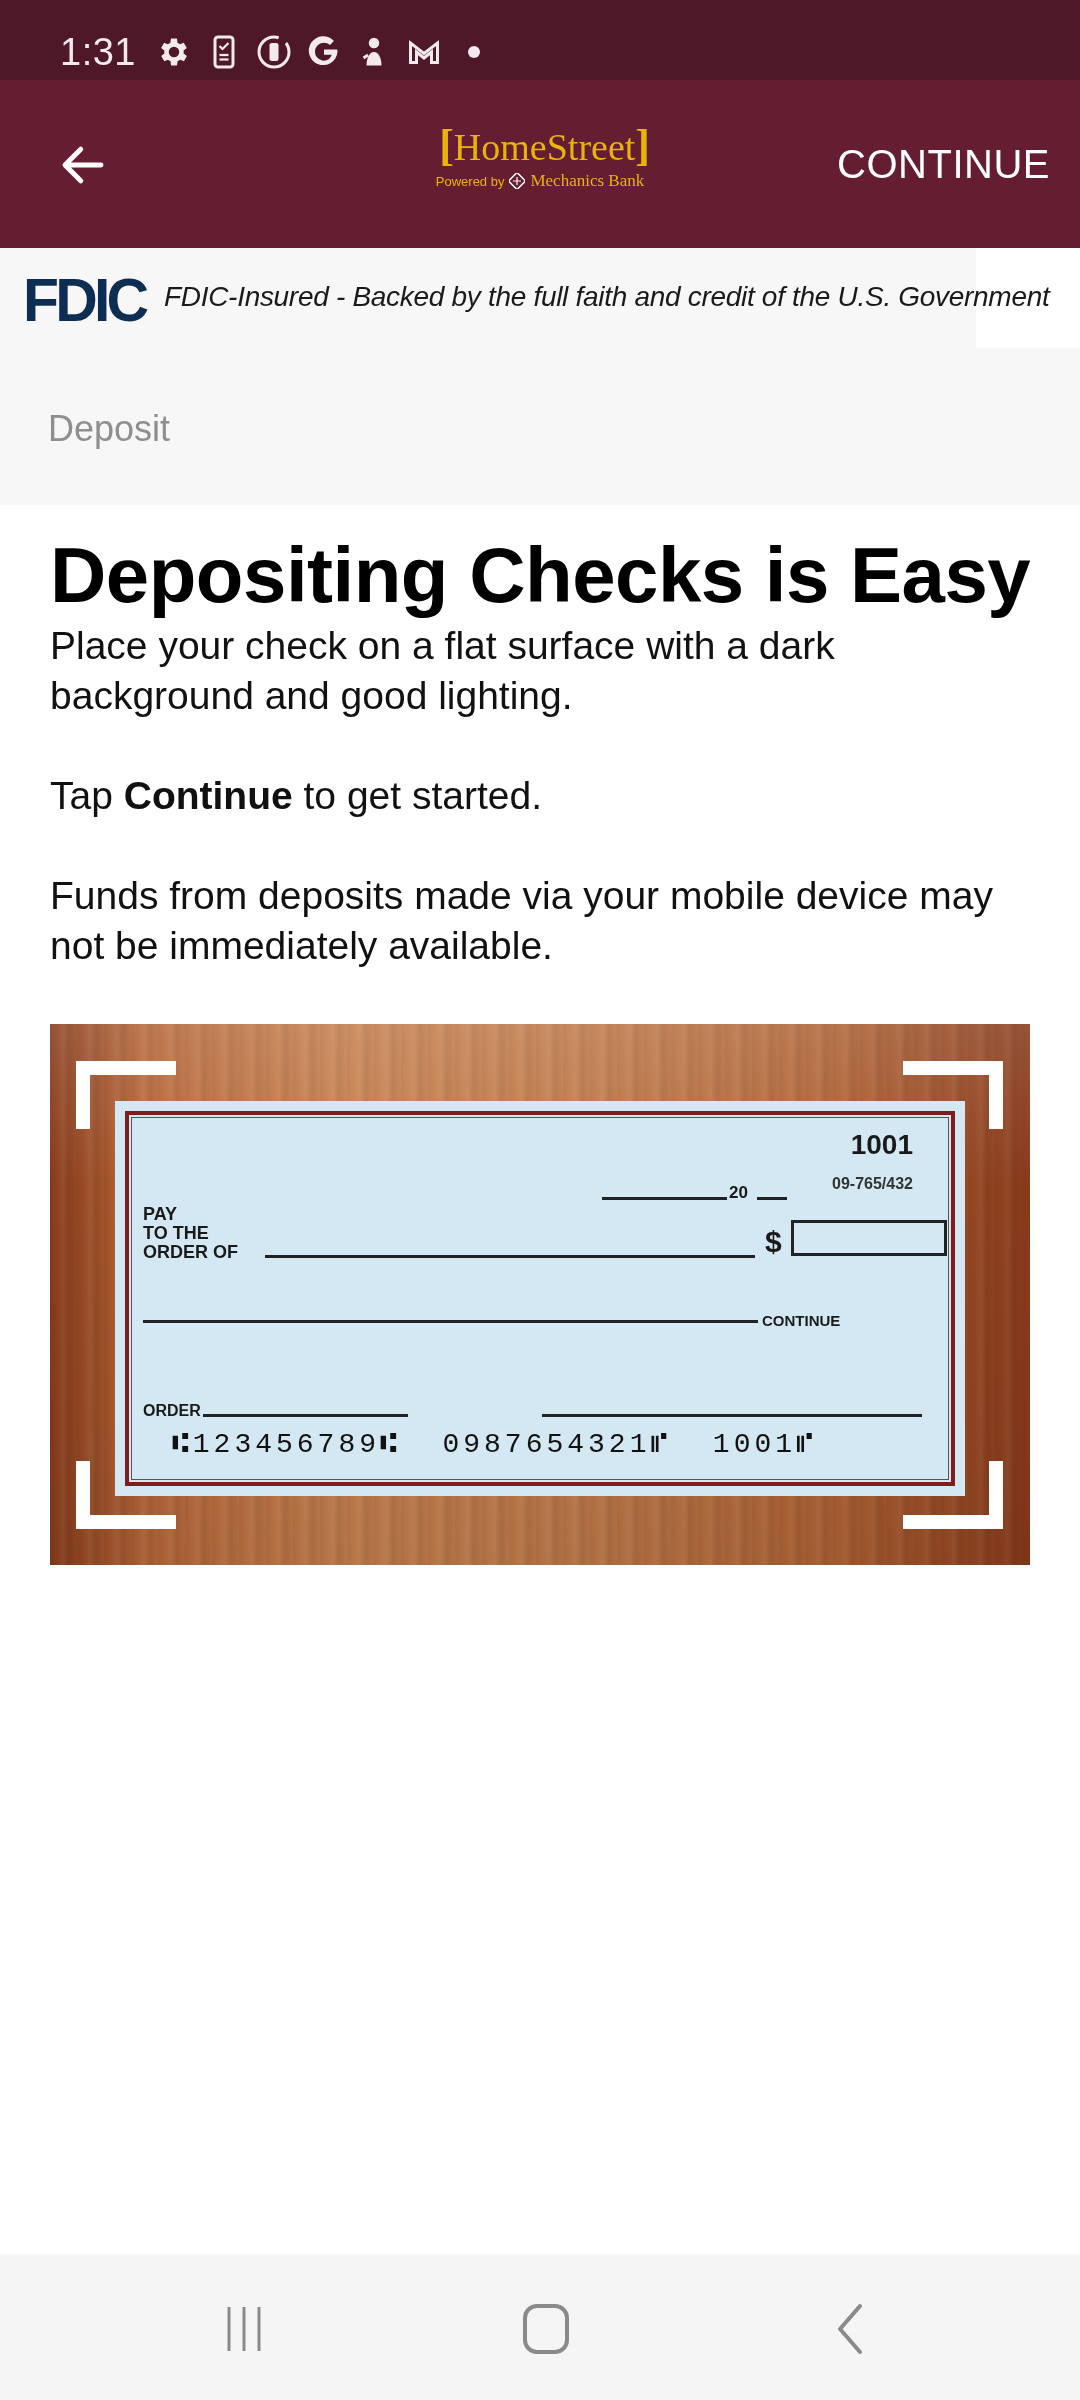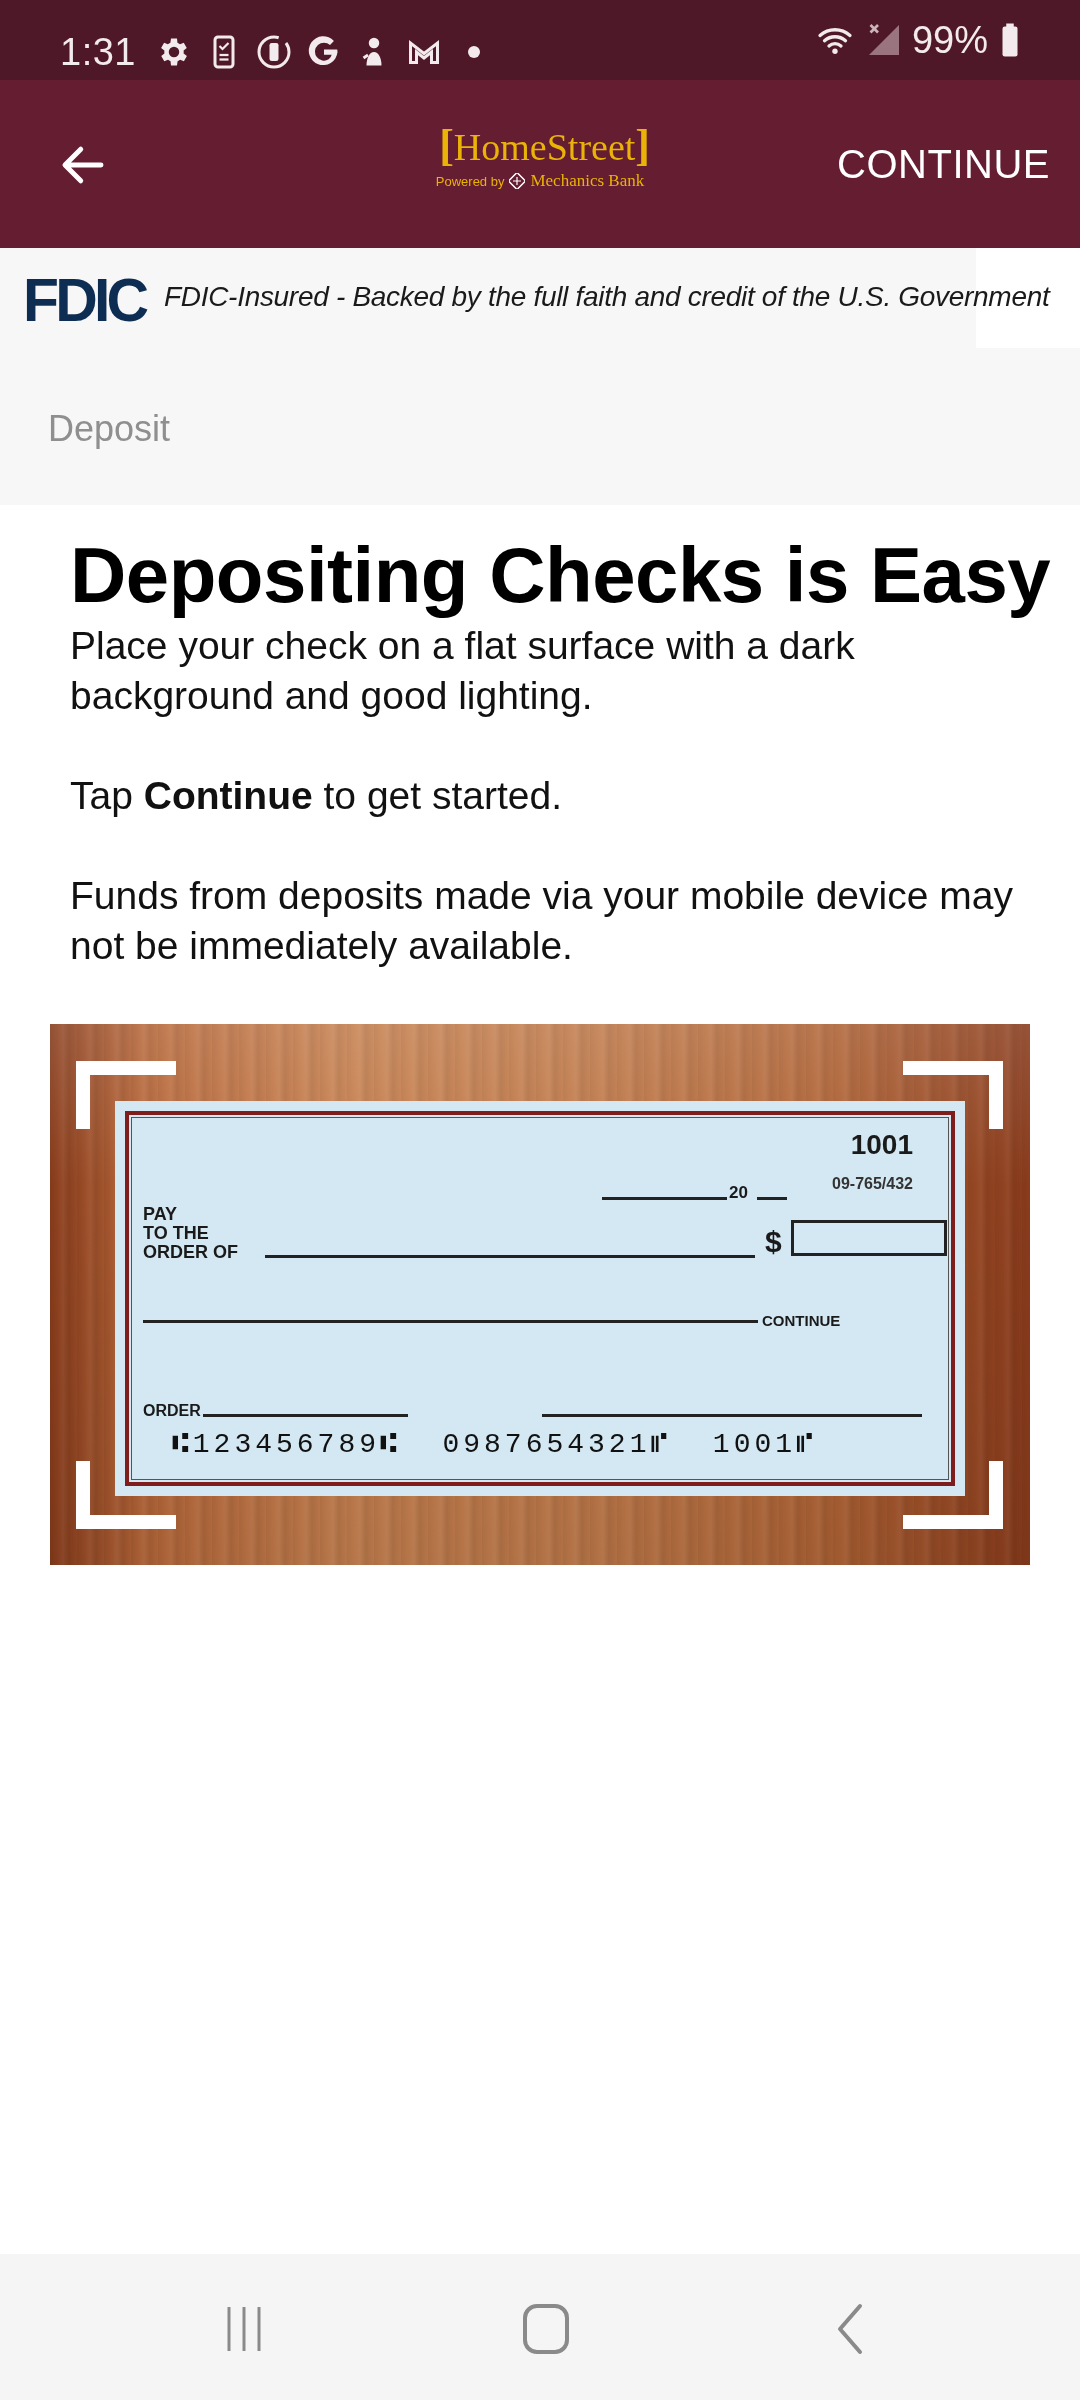--- a/index.html
+++ b/index.html
@@ -28,21 +28,21 @@
   
   .fdic-banner { position: absolute; top: 248px; left: 0; width: 976px; height: 100px; background: #f7f7f7; display: flex; align-items: center; }
   .fdic-logo { position: absolute; left: 23px; top: 24px; font-family: "Liberation Sans", sans-serif; font-weight: bold; font-size: 62px; color: #0e2d52; letter-spacing: -4px; transform: scaleX(0.95); transform-origin: left; line-height: 56px; }
   .fdic-text { position: absolute; left: 164px; top: 33px; font-size: 28px; font-style: italic; color: #1a1a1a; white-space: nowrap; letter-spacing: -0.3px; }
 
   
   .crumb-area { position: absolute; top: 348px; left: 0; width: 1080px; height: 157px; background: #f7f7f7; }
   .crumb { position: absolute; left: 48px; top: 60px; font-size: 36px; color: #8f8f8f; }
 
   
-  .content { position: absolute; top: 505px; left: 50px; width: 990px; margin-left: 20px; }
+  .content { position: absolute; top: 505px; left: 50px; width: 990px; }
   .title { font-size: 78px; font-weight: bold; line-height: 92px; margin-top: 24px; letter-spacing: -0.5px; }
   .para { font-size: 39px; line-height: 50px; color: #111; }
   .p1 { margin-top: 0px; }
   .p2 { margin-top: 50px; }
   .p3 { margin-top: 50px; }
 
   
   .check-wrap { position: absolute; left: 50px; top: 1024px; width: 980px; height: 541px; overflow: hidden;
     background:
       repeating-linear-gradient(90deg, rgba(0,0,0,0.05) 0px, rgba(0,0,0,0.0) 7px, rgba(255,255,255,0.05) 13px, rgba(0,0,0,0.07) 19px, rgba(0,0,0,0) 27px),
@@ -120,41 +120,20 @@
         </svg>
     </span>
     <span class="sb-icon">
       <svg viewBox="0 0 24 24">
           <path d="M3 19V6l9 7 9-7v13h-4v-7l-5 4-5-4v7z" fill="none" stroke="#f2eaec" stroke-width="2"></path>
         </svg>
     </span>
     <span class="sb-icon">
       <svg viewBox="0 0 24 24">
           <circle cx="12" cy="12" r="4" fill="#f2eaec"></circle>
-        </svg>
-    </span>
-  </div>
-  <div class="status-right">
-    <span class="sb-icon" style="width:42px">
-      <svg viewBox="0 0 24 24" style="width:42px">
-          <path d="M2 9a15 15 0 0 1 20 0M5 12.5a10.5 10.5 0 0 1 14 0M8 16a6 6 0 0 1 8 0" fill="none" stroke="#f2eaec" stroke-width="2.2" stroke-linecap="round"></path>
-          <circle cx="12" cy="19.5" r="1.8" fill="#f2eaec"></circle>
-        </svg>
-    </span>
-    <span class="sb-icon">
-      <svg viewBox="0 0 24 24">
-          <path d="M22 2v20H2z" fill="#9a7580"></path>
-          <path d="M3 2l5 5M8 2L3 7" stroke="#c9b5bb" stroke-width="1.8"></path>
-        </svg>
-    </span>
-    <span class="battery-pct">99%</span>
-    <span class="sb-icon" style="width:24px">
-      <svg viewBox="0 0 12 24" style="width:20px">
-          <rect x="3.5" y="1" width="5" height="3" fill="#f2eaec"></rect>
-          <rect x="1" y="3" width="10" height="20" rx="1.5" fill="#f2eaec"></rect>
         </svg>
     </span>
   </div>
 </div>
 
 <div class="app-bar">
   <div class="back-btn">
     <svg width="54" height="54" viewBox="0 0 24 24">
         <path d="M20 12H5M11 5l-7 7 7 7" fill="none" stroke="#fff" stroke-width="2.2" stroke-linecap="round" stroke-linejoin="round"></path>
       </svg>

